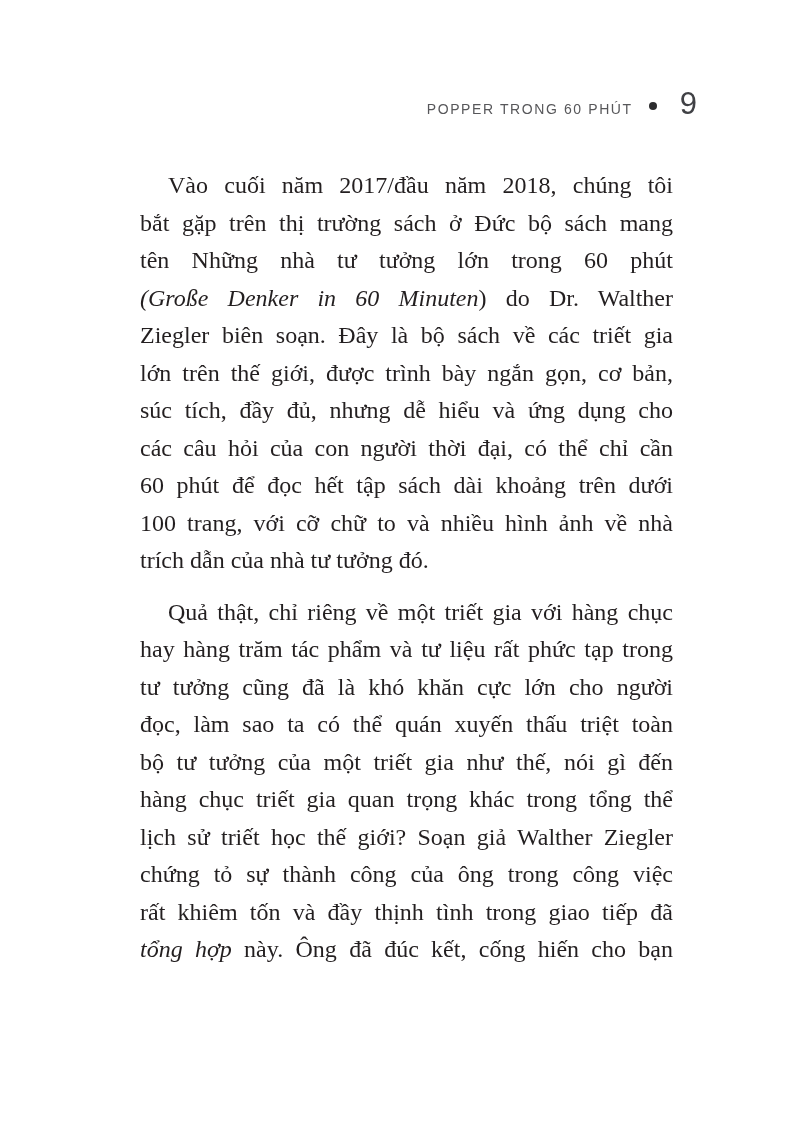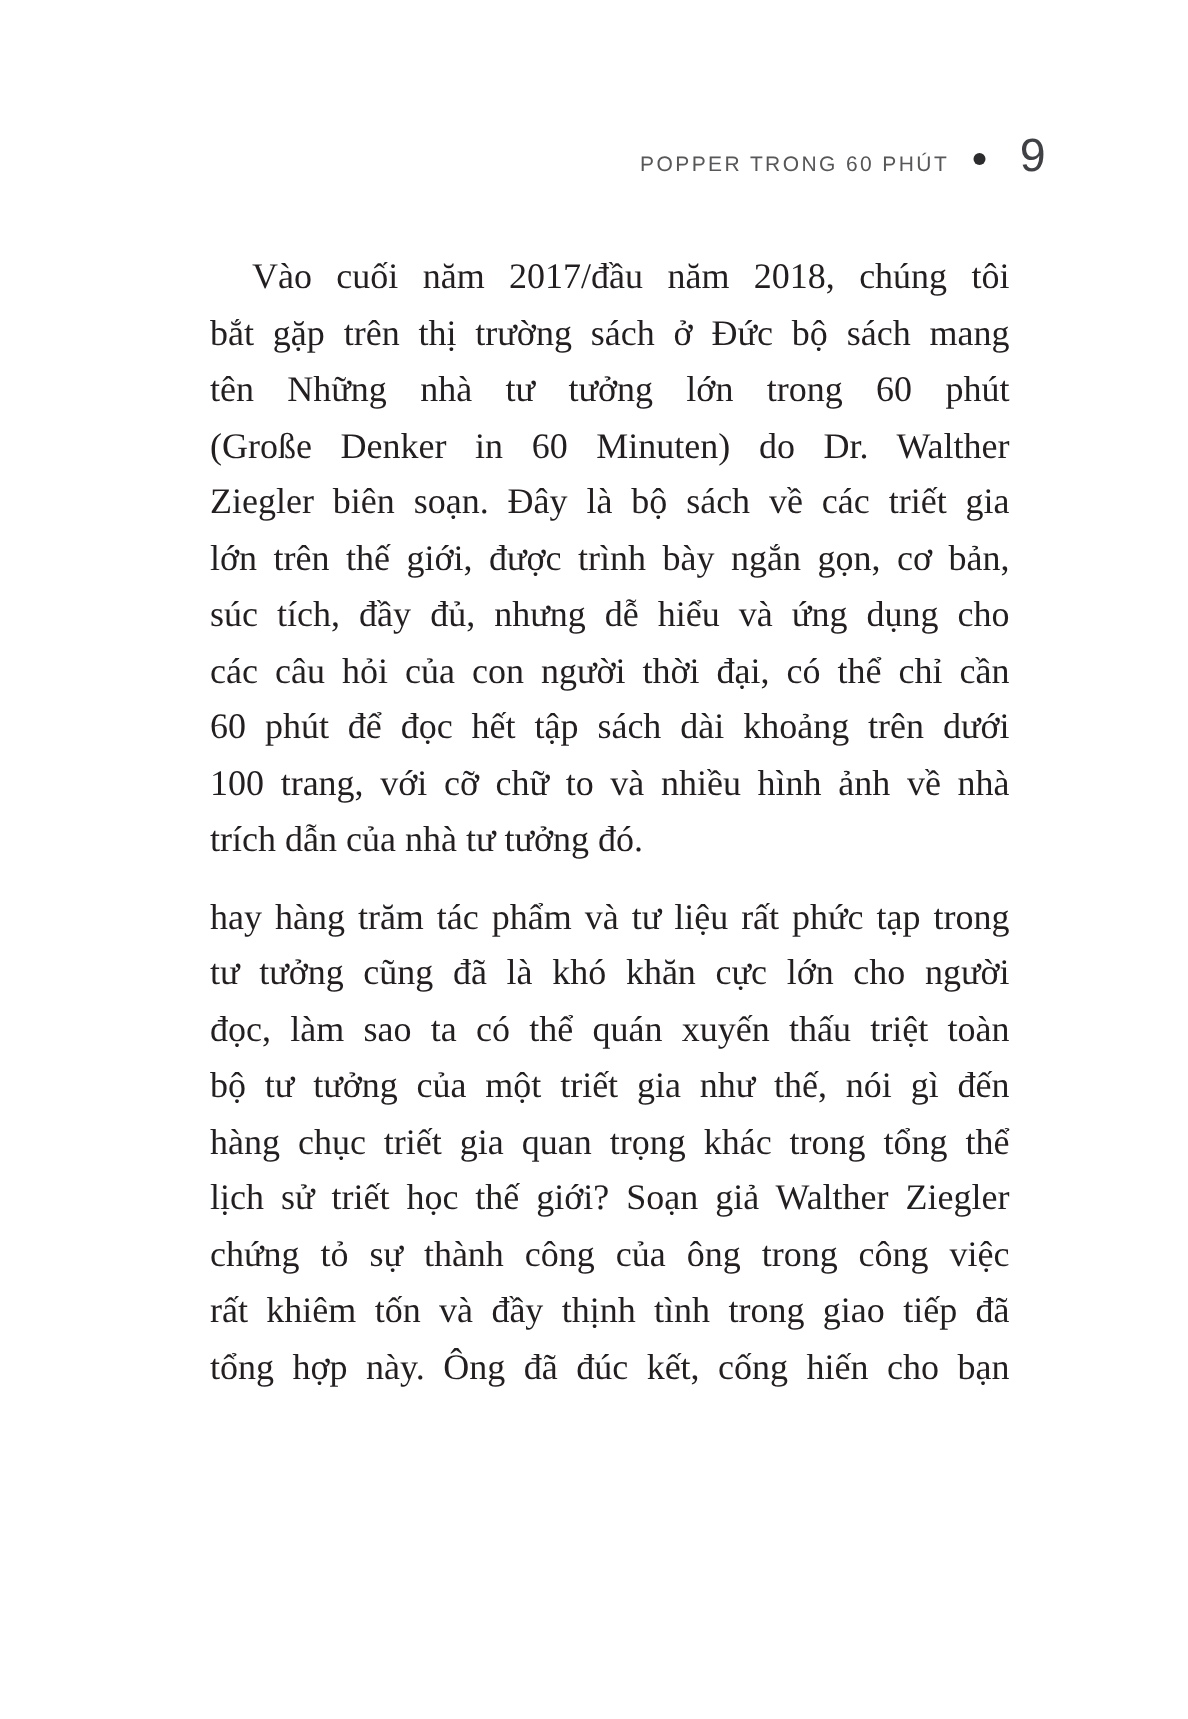--- a/index.html
+++ b/index.html
@@ -55,21 +55,21 @@
     margin-left: 10px;
   }
   .para + .para { margin-top: 14px; }
   .line {
     text-align: justify;
     text-align-last: justify;
   }
   .line.first { text-indent: 28px; }
   .line.last { text-align-last: left; }
   .b { font-weight: normal; }
-  .i { }
+  .i { font-style: italic; }
 </style>
 </head>
 <body>
 
 <div class="page-header">
   <span class="running-title">POPPER TRONG 60 PHÚT</span>
   <span class="separator-dot"></span>
   <span class="page-number">9</span>
 </div>
 
@@ -81,20 +81,21 @@
       <div class="line"><span class="i">(Große Denker in 60 Minuten</span><span>) do Dr. Walther</span></div>
       <div class="line"><span>Ziegler biên soạn. Đây là bộ sách về các triết gia</span></div>
       <div class="line"><span>lớn trên thế giới, được trình bày ngắn gọn, cơ bản,</span></div>
       <div class="line"><span>súc tích, đầy đủ, nhưng dễ hiểu và ứng dụng cho</span></div>
       <div class="line"><span>các câu hỏi của con người thời đại, có thể chỉ cần</span></div>
       <div class="line"><span>60 phút để đọc hết tập sách dài khoảng trên dưới</span></div>
       <div class="line"><span>100 trang, với cỡ chữ to và nhiều hình ảnh về nhà</span></div>
       <div class="line last"><span>trích dẫn của nhà tư tưởng đó.</span></div>
     </div>
     <div class="para">
+      <div class="line first"><span>Quả thật, chỉ riêng về một triết gia với hàng chục</span></div>
       <div class="line"><span>hay hàng trăm tác phẩm và tư liệu rất phức tạp trong</span></div>
       <div class="line"><span>tư tưởng cũng đã là khó khăn cực lớn cho người</span></div>
       <div class="line"><span>đọc, làm sao ta có thể quán xuyến thấu triệt toàn</span></div>
       <div class="line"><span>bộ tư tưởng của một triết gia như thế, nói gì đến</span></div>
       <div class="line"><span>hàng chục triết gia quan trọng khác trong tổng thể</span></div>
       <div class="line"><span>lịch sử triết học thế giới? Soạn giả Walther Ziegler</span></div>
       <div class="line"><span>chứng tỏ sự thành công của ông trong công việc</span></div>
       <div class="line"><span>rất khiêm tốn và đầy thịnh tình trong giao tiếp đã</span></div>
       <div class="line"><span class="i">tổng hợp</span><span> này. Ông đã đúc kết, cống hiến cho bạn</span></div>
     </div>

